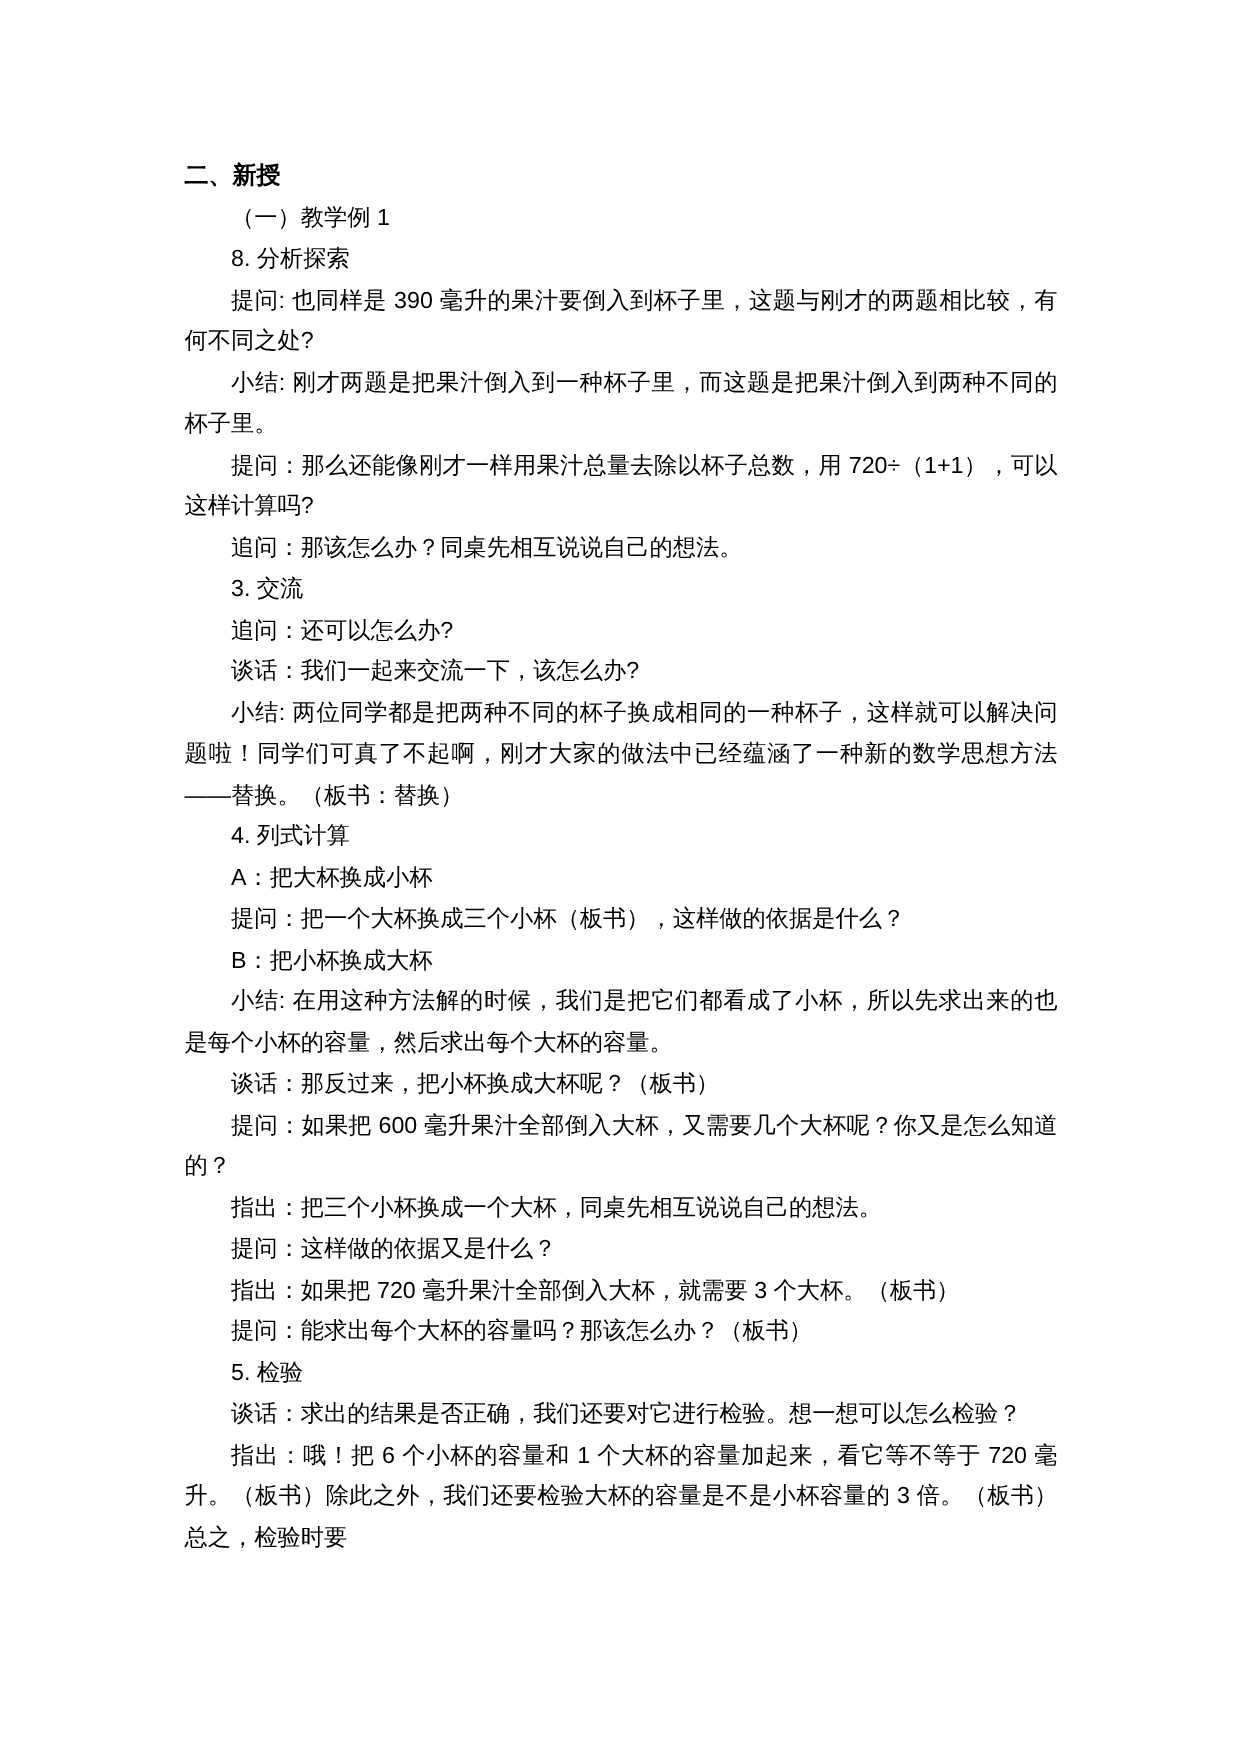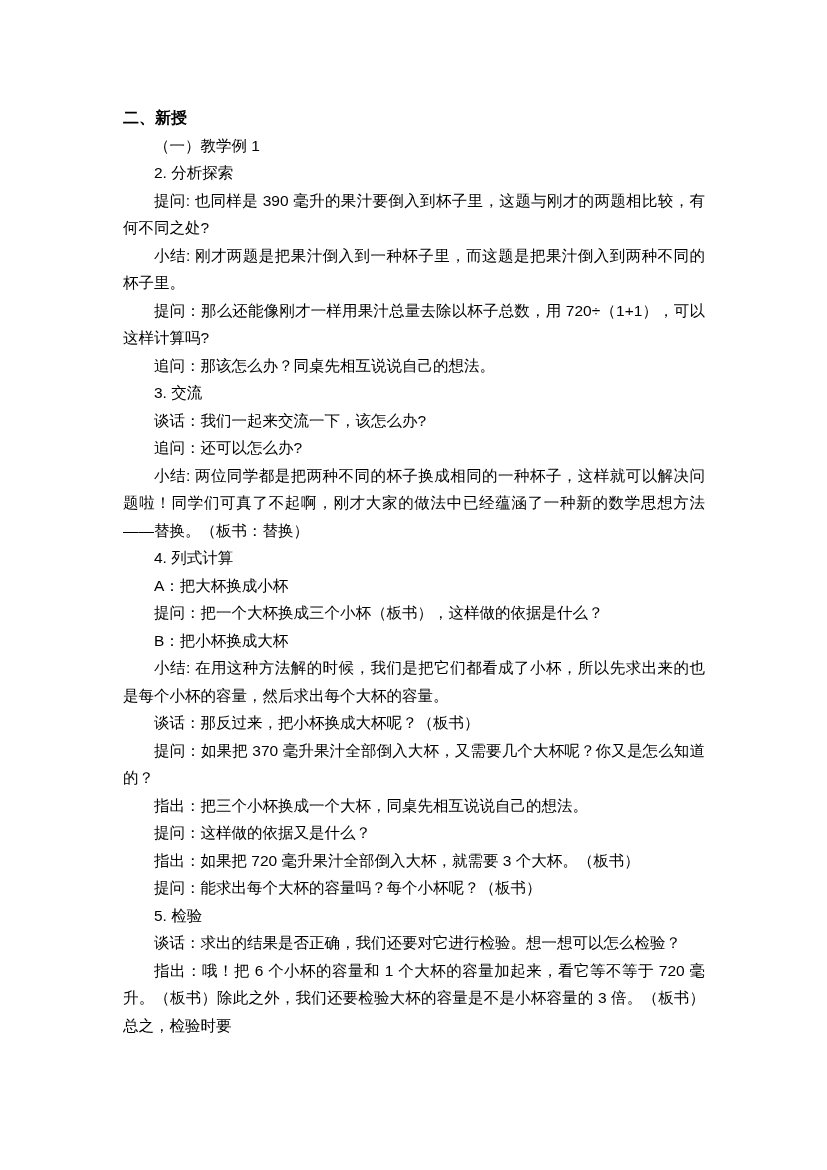--- a/index.html
+++ b/index.html
@@ -44,37 +44,37 @@
     font-size: 16px;
   }
 </style>
 </head>
 <body>
 
 <div class="page">
   <div class="content">
       <p class="para heading">二、新授</p>
       <p class="para">（一）教学例 1</p>
-      <p class="para">2. 分析探索</p>
+      <p class="para">8. 分析探索</p>
       <p class="para">提问: 也同样是 390 毫升的果汁要倒入到杯子里，这题与刚才的两题相比较，有何不同之处?</p>
       <p class="para">小结: 刚才两题是把果汁倒入到一种杯子里，而这题是把果汁倒入到两种不同的杯子里。</p>
       <p class="para">提问：那么还能像刚才一样用果汁总量去除以杯子总数，用 720÷（1+1），可以这样计算吗?</p>
       <p class="para">追问：那该怎么办？同桌先相互说说自己的想法。</p>
       <p class="para">3. 交流</p>
+      <p class="para">追问：还可以怎么办?</p>
       <p class="para">谈话：我们一起来交流一下，该怎么办?</p>
-      <p class="para">追问：还可以怎么办?</p>
       <p class="para">小结: 两位同学都是把两种不同的杯子换成相同的一种杯子，这样就可以解决问题啦！同学们可真了不起啊，刚才大家的做法中已经蕴涵了一种新的数学思想方法——替换。（板书：替换）</p>
       <p class="para">4. 列式计算</p>
       <p class="para">A：把大杯换成小杯</p>
       <p class="para">提问：把一个大杯换成三个小杯（板书），这样做的依据是什么？</p>
       <p class="para">B：把小杯换成大杯</p>
       <p class="para">小结: 在用这种方法解的时候，我们是把它们都看成了小杯，所以先求出来的也是每个小杯的容量，然后求出每个大杯的容量。</p>
       <p class="para">谈话：那反过来，把小杯换成大杯呢？（板书）</p>
-      <p class="para">提问：如果把 370 毫升果汁全部倒入大杯，又需要几个大杯呢？你又是怎么知道的？</p>
+      <p class="para">提问：如果把 600 毫升果汁全部倒入大杯，又需要几个大杯呢？你又是怎么知道的？</p>
       <p class="para">指出：把三个小杯换成一个大杯，同桌先相互说说自己的想法。</p>
       <p class="para">提问：这样做的依据又是什么？</p>
       <p class="para">指出：如果把 720 毫升果汁全部倒入大杯，就需要 3 个大杯。（板书）</p>
-      <p class="para">提问：能求出每个大杯的容量吗？每个小杯呢？（板书）</p>
+      <p class="para">提问：能求出每个大杯的容量吗？那该怎么办？（板书）</p>
       <p class="para">5. 检验</p>
       <p class="para">谈话：求出的结果是否正确，我们还要对它进行检验。想一想可以怎么检验？</p>
       <p class="para">指出：哦！把 6 个小杯的容量和 1 个大杯的容量加起来，看它等不等于 720 毫升。（板书）除此之外，我们还要检验大杯的容量是不是小杯容量的 3 倍。（板书）总之，检验时要</p>
     </div>
 </div>
 
 </body></html>

